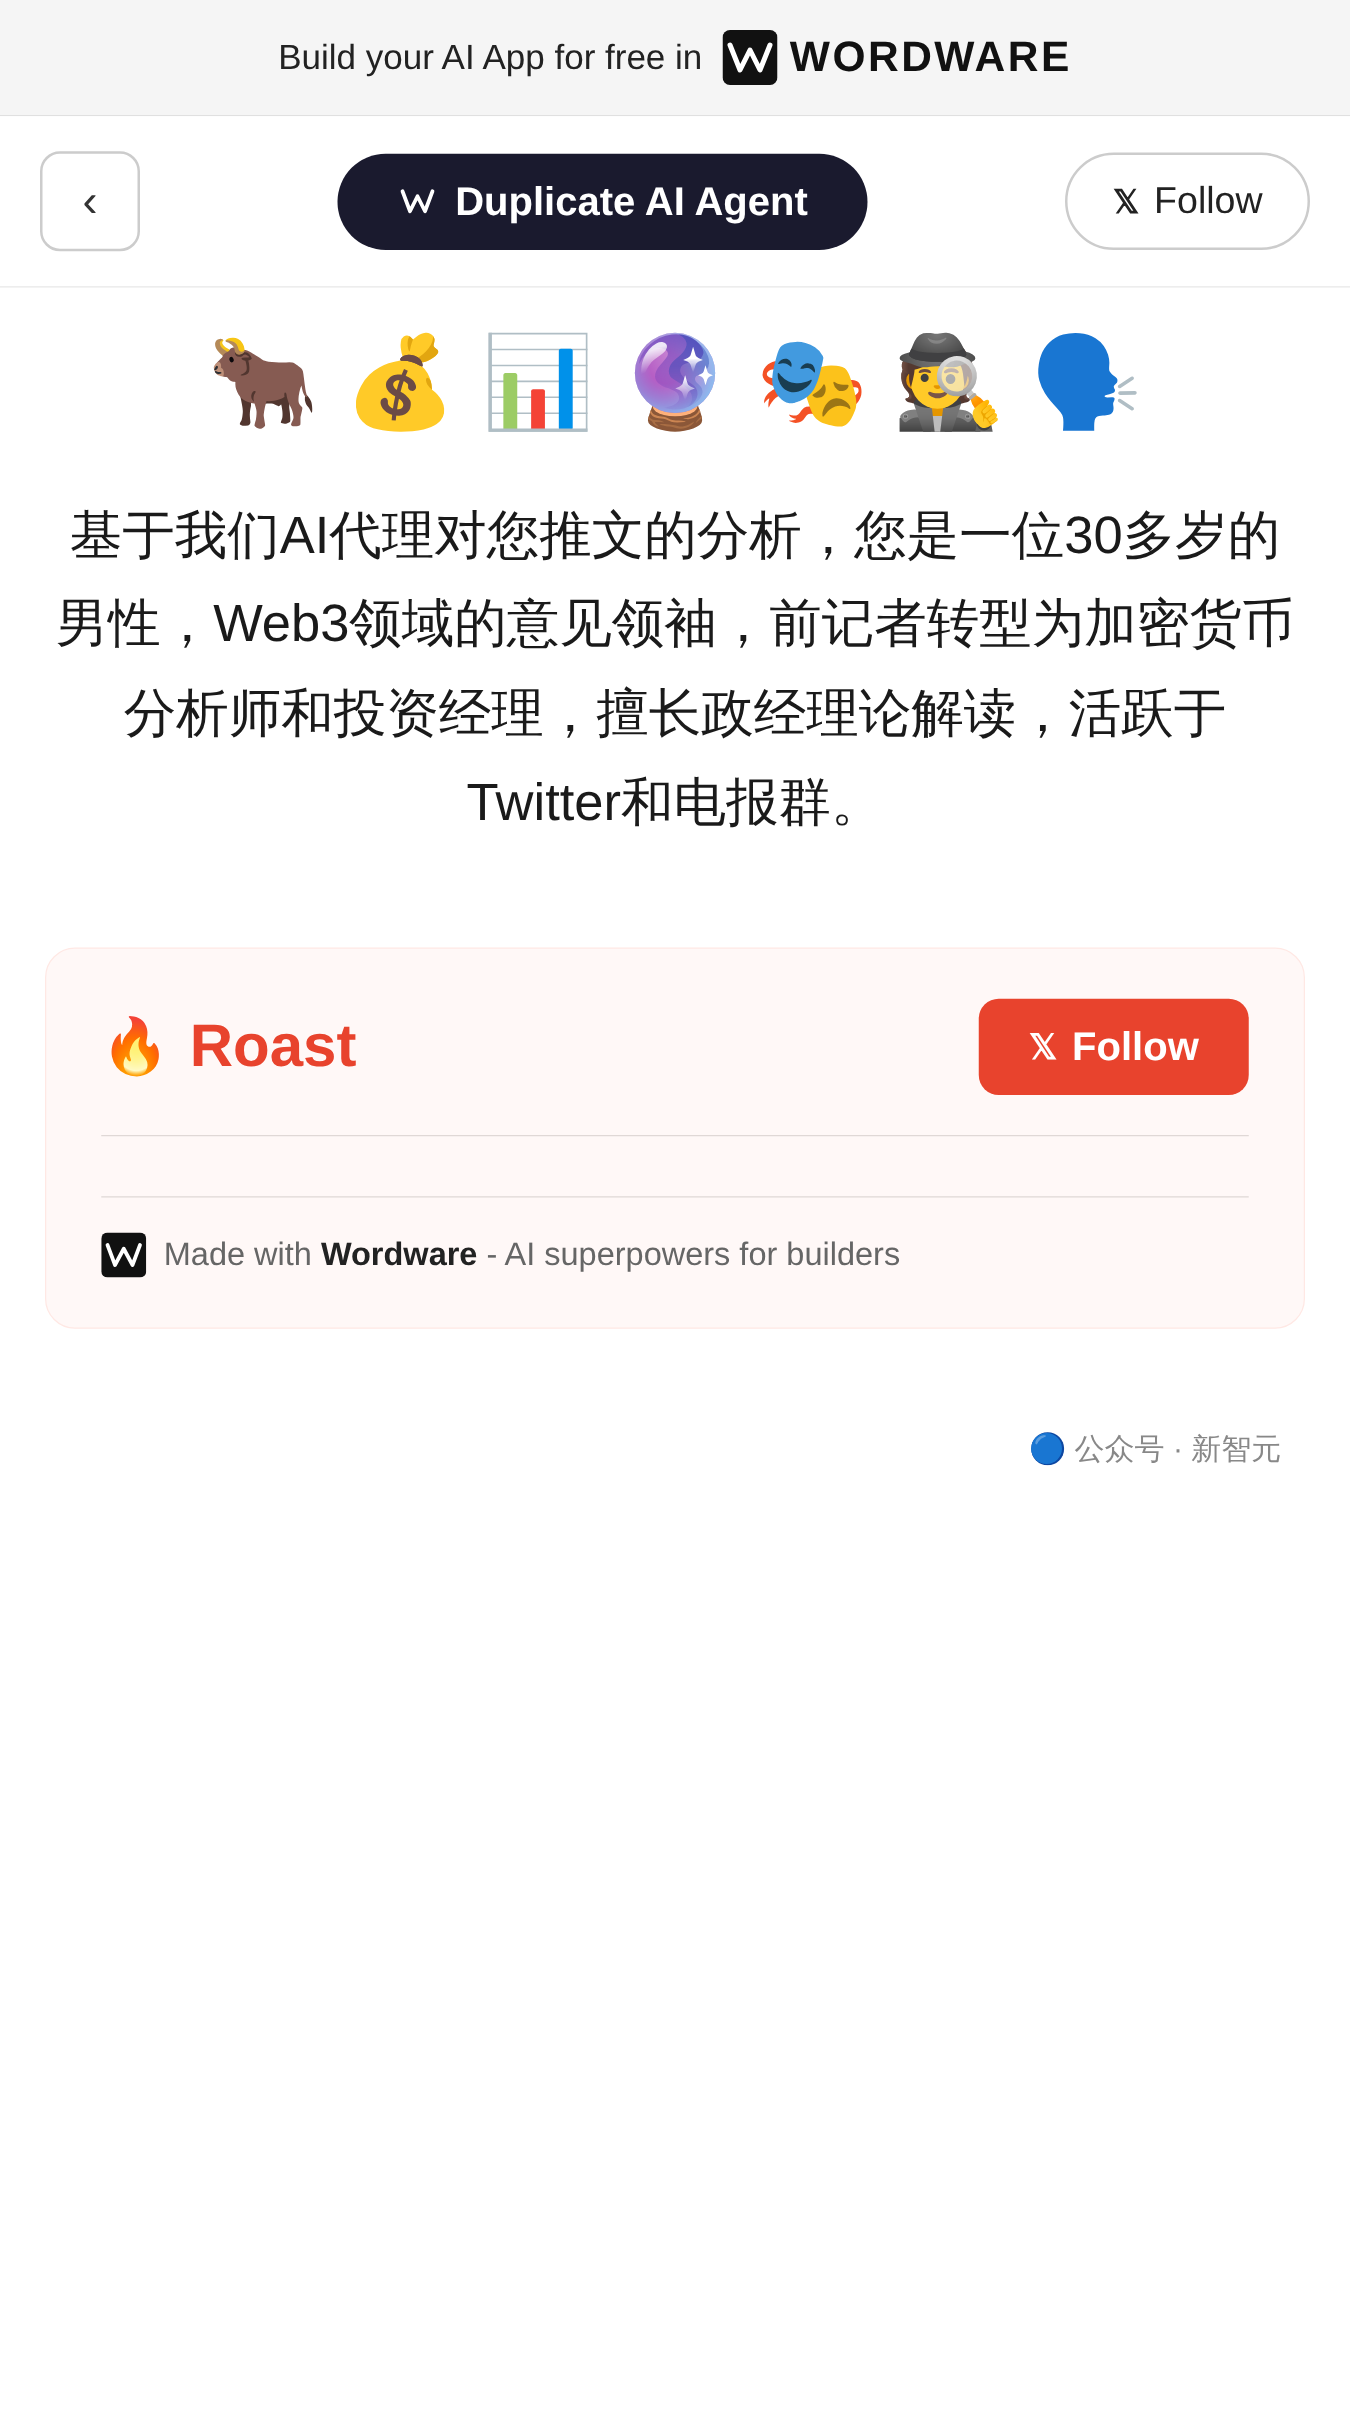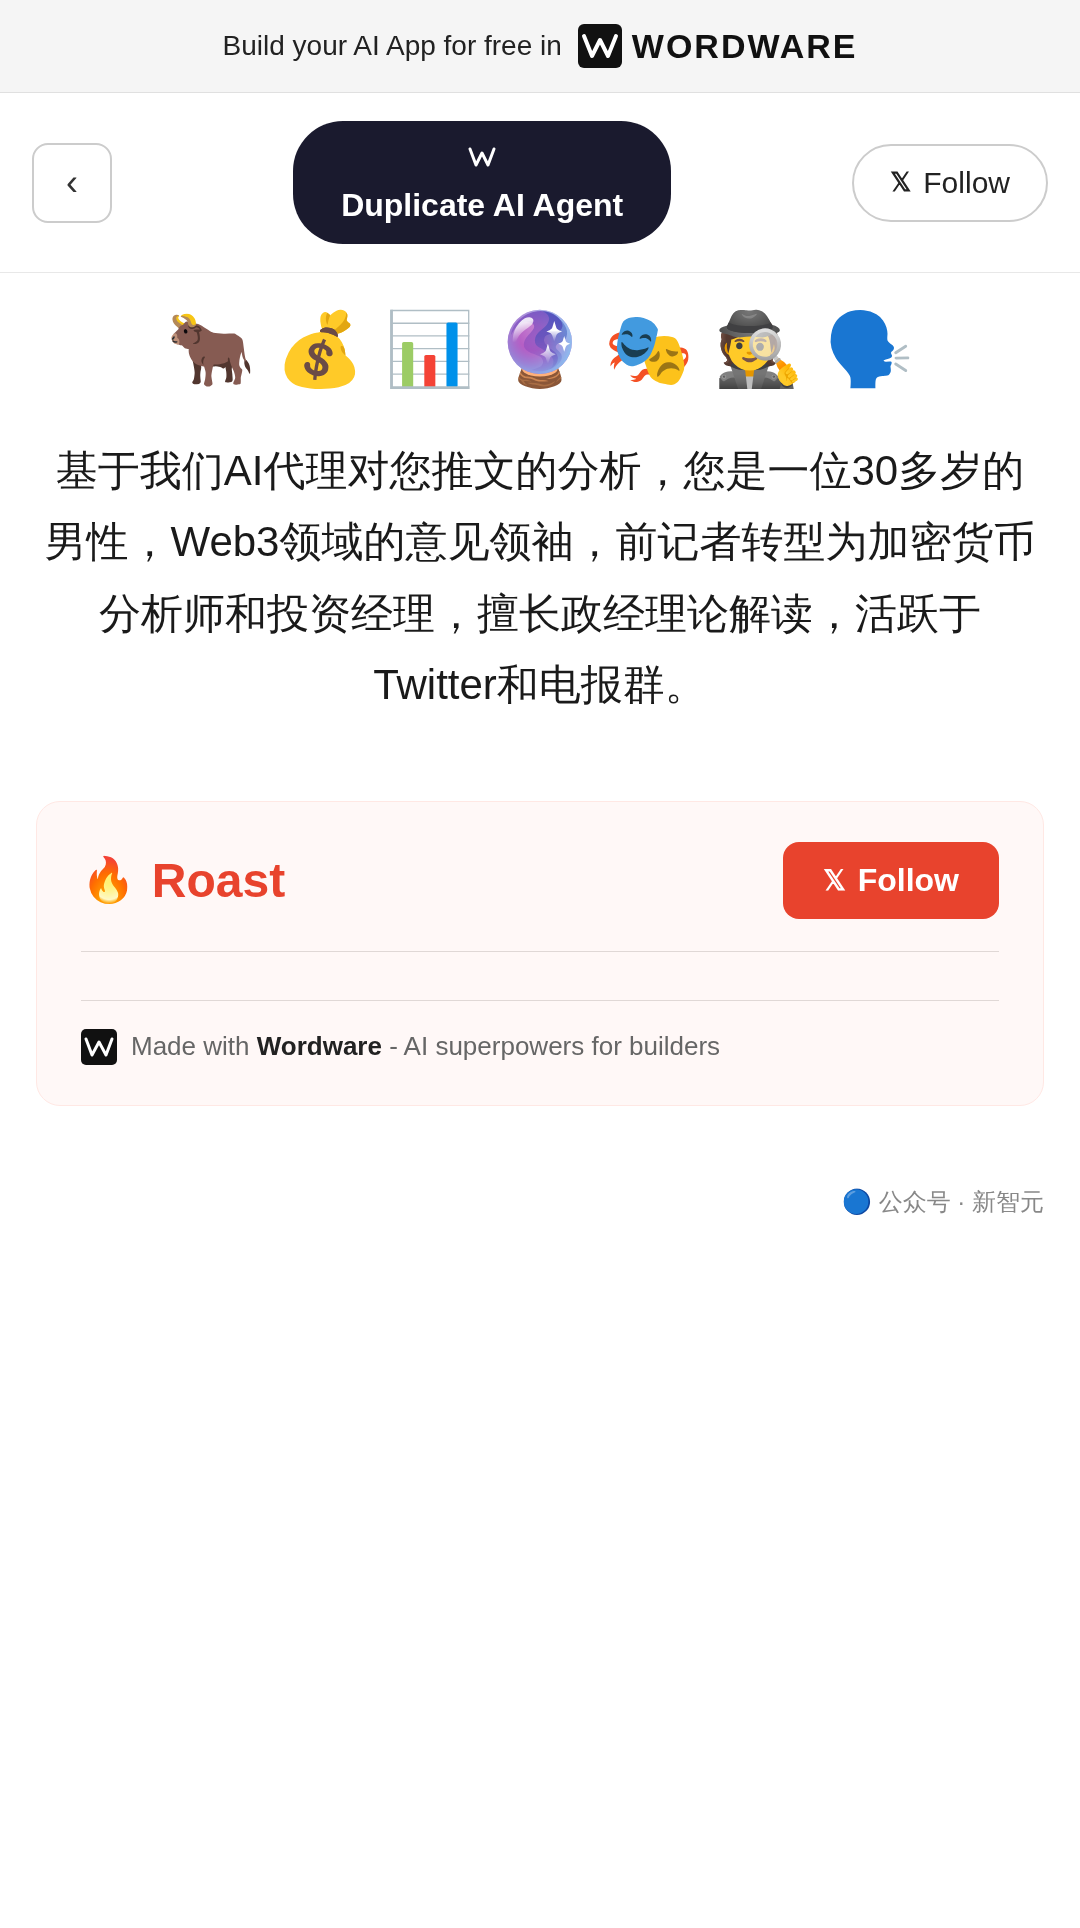--- a/index.html
+++ b/index.html
@@ -86,21 +86,20 @@
       color: #ffffff;
       border: none;
       border-radius: 50px;
       padding: 20px 48px;
       font-size: 32px;
       font-weight: 600;
       cursor: pointer;
       display: flex;
       align-items: center;
       gap: 14px;
-      flex-direction: column;
     }
 
     .wordware-icon-small {
       width: 32px;
       height: 32px;
     }
 
     .follow-btn {
       border: 2px solid #cccccc;
       border-radius: 50px;
@@ -229,21 +228,21 @@
     }
 
     .footer-bold {
       font-weight: 700;
       color: #222;
     }
 
     
     .wechat-watermark {
       text-align: right;
-      padding: 20px 36px 40px;
+      padding: 20px 55px 40px;
       font-size: 24px;
       color: #888;
     }
   </style>
 </head>
 <body>
 
 <div class="top-banner">
   <span class="banner-text">Build your AI App for free in</span>
   <div class="wordware-logo-banner">

